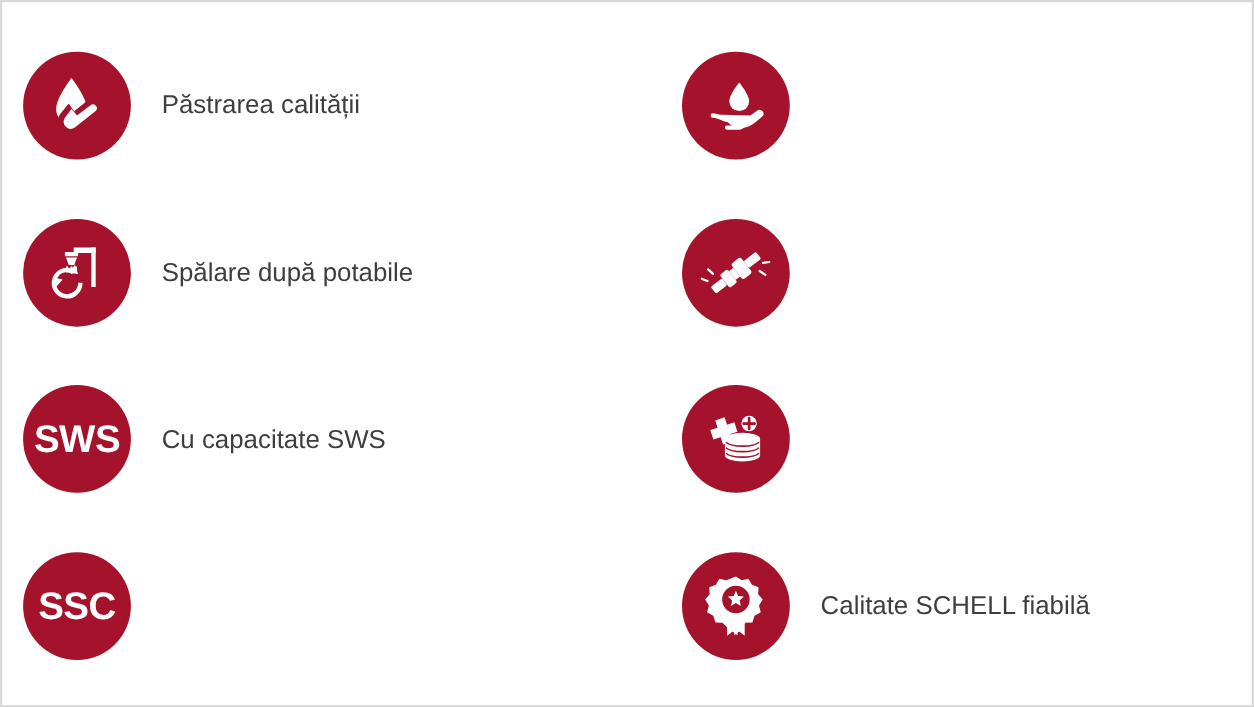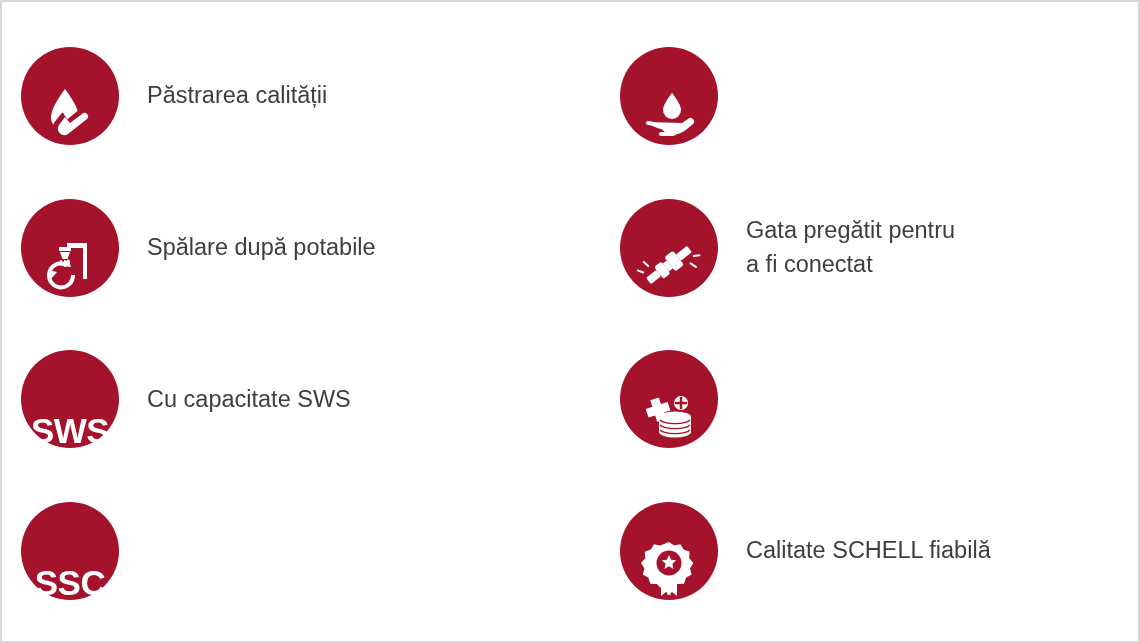--- a/index.html
+++ b/index.html
@@ -40,21 +40,21 @@
   .feature.col2 {
     padding-left: 48px;
   }
   .badge {
     width: 98px;
     height: 98px;
     min-width: 98px;
     border-radius: 50%;
     background: #A4122B;
     display: flex;
-    align-items: flex-end;
+    align-items: center;
     justify-content: center;
     color: #ffffff;
     position: relative;
   }
   .badge svg {
     display: block;
   }
   .badge-text {
     font-family: "Liberation Sans", sans-serif;
     font-weight: bold;
@@ -129,24 +129,20 @@
           <g transform="rotate(-38 32 32)">
             <rect x="6" y="28" width="13" height="8" rx="1.5" fill="#ffffff"></rect>
             <rect x="19" y="24.5" width="9" height="15" rx="2" fill="#ffffff"></rect>
             <rect x="28" y="27" width="5" height="10" fill="#ffffff"></rect>
             <rect x="33" y="23" width="11" height="18" rx="2.5" fill="#ffffff"></rect>
             <rect x="44" y="28" width="14" height="8" rx="1.5" fill="#ffffff"></rect>
             <path d="M7 22 l-3 -5 M15 20 l-1 -6 M50 44 l2 6 M57 40 l5 3" stroke="#ffffff" stroke-width="2" stroke-linecap="round"></path>
           </g>
         </svg>
       </div>
-      <div class="label">
-        <span class="line">Gata pregătit pentru</span>
-        <span class="line">a fi conectat</span>
-      </div>
     </div>
 
     <div class="feature">
       <div class="badge">
         <span class="badge-text">SWS</span>
       </div>
       <div class="label">
         <span class="line">Cu capacitate SWS</span>
       </div>
     </div>

